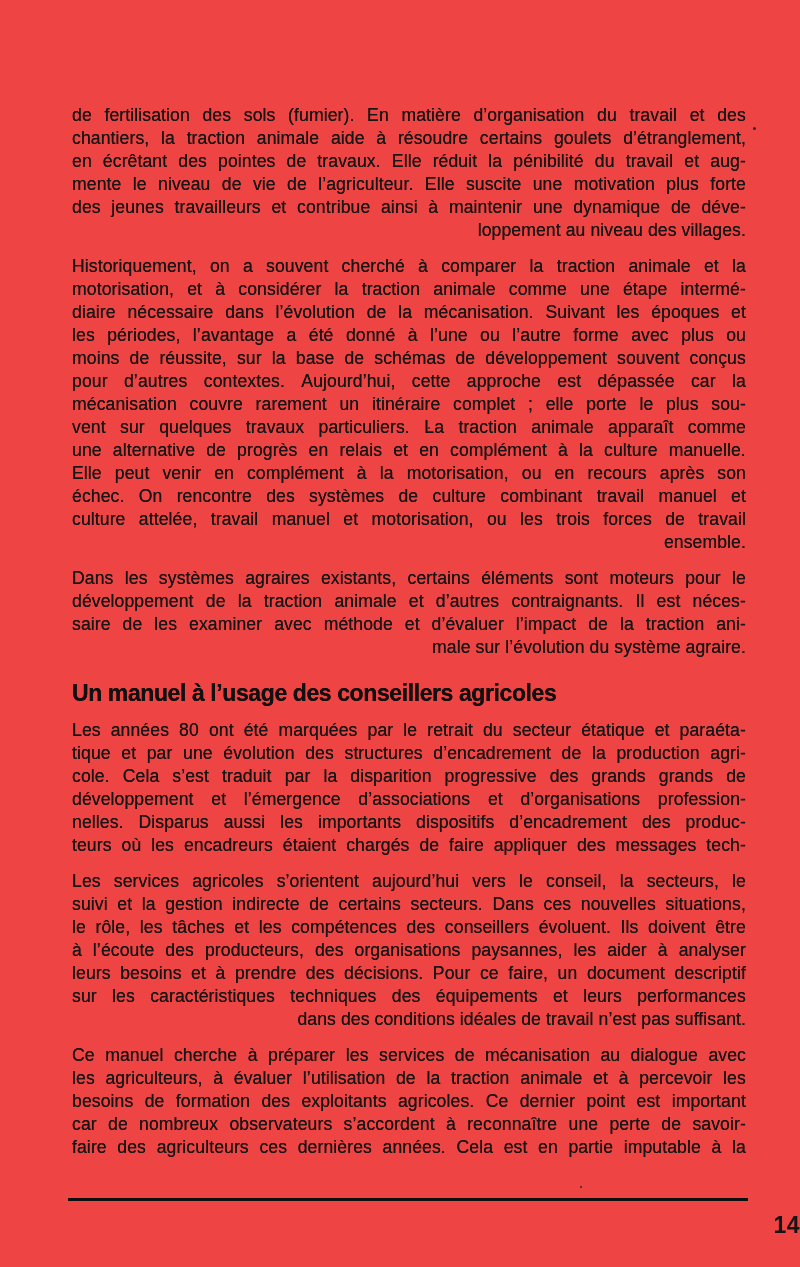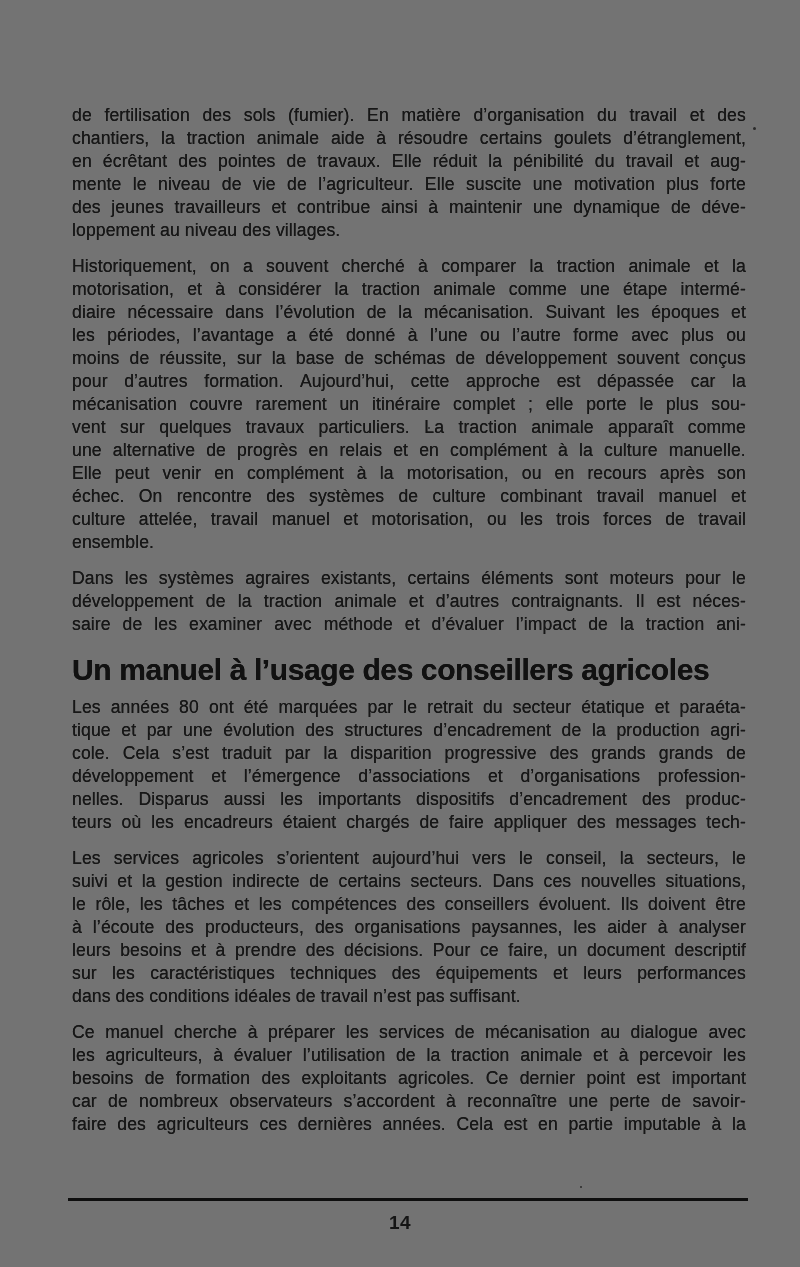--- a/index.html
+++ b/index.html
@@ -4,21 +4,21 @@
 <style>
   html, body {
     margin: 0;
     padding: 0;
     background: #ffffff;
   }
   .page {
     position: relative;
     width: 800px;
     height: 1267px;
-    background: #737373;
+    background: #ef4444;
     overflow: hidden;
     font-family: "Liberation Sans", "DejaVu Sans", sans-serif;
     color: #171717;
   }
   .text-column {
     position: absolute;
     left: 72px;
     top: 104px;
     width: 674px;
   }
@@ -31,46 +31,46 @@
     letter-spacing: 0.1px;
     text-shadow: 0 0 0.4px rgba(10,10,10,0.85);
     white-space: nowrap;
   }
   .jline {
     display: flex;
     justify-content: space-between;
     align-items: baseline;
   }
   .lline {
-    text-align: left;
+    text-align: right;
   }
   .heading {
     margin: 19px 0 11px 0;
-    font-size: 30px;
+    font-size: 23px;
     font-weight: 700;
     letter-spacing: -0.4px;
     line-height: 30px;
     color: #111111;
     text-shadow: 0 0 0.5px rgba(0,0,0,0.9);
   }
   .footer-rule {
     position: absolute;
     left: 68px;
     top: 1198px;
     width: 680px;
     height: 3px;
     background: #0e0e0e;
   }
   .page-number {
     position: absolute;
     left: 0;
     right: 0;
     top: 1212px;
-    text-align: center;
-    font-size: 19px;
+    text-align: right;
+    font-size: 23px;
     font-weight: 700;
     letter-spacing: 0.5px;
     color: #151515;
   }
   .speck {
     position: absolute;
     background: #2a2a2a;
     border-radius: 50%;
   }
   .speck-1 { left: 753px; top: 127px; width: 3px; height: 3px; }
@@ -224,21 +224,21 @@
           <span>de</span>
           <span>schémas</span>
           <span>de</span>
           <span>développement</span>
           <span>souvent</span>
           <span>conçus</span>
         </div>
         <div class="line jline">
           <span>pour</span>
           <span>d’autres</span>
-          <span>formation.</span>
+          <span>contextes.</span>
           <span>Aujourd’hui,</span>
           <span>cette</span>
           <span>approche</span>
           <span>est</span>
           <span>dépassée</span>
           <span>car</span>
           <span>la</span>
         </div>
         <div class="line jline">
           <span>mécanisation</span>
@@ -360,20 +360,21 @@
           <span>avec</span>
           <span>méthode</span>
           <span>et</span>
           <span>d’évaluer</span>
           <span>l’impact</span>
           <span>de</span>
           <span>la</span>
           <span>traction</span>
           <span>ani-</span>
         </div>
+        <div class="line lline">male sur l’évolution du système agraire.</div>
       </div>
       <h2 class="heading">Un manuel à l’usage des conseillers agricoles</h2>
       <div class="para">
         <div class="line jline">
           <span>Les</span>
           <span>années</span>
           <span>80</span>
           <span>ont</span>
           <span>été</span>
           <span>marquées</span>

